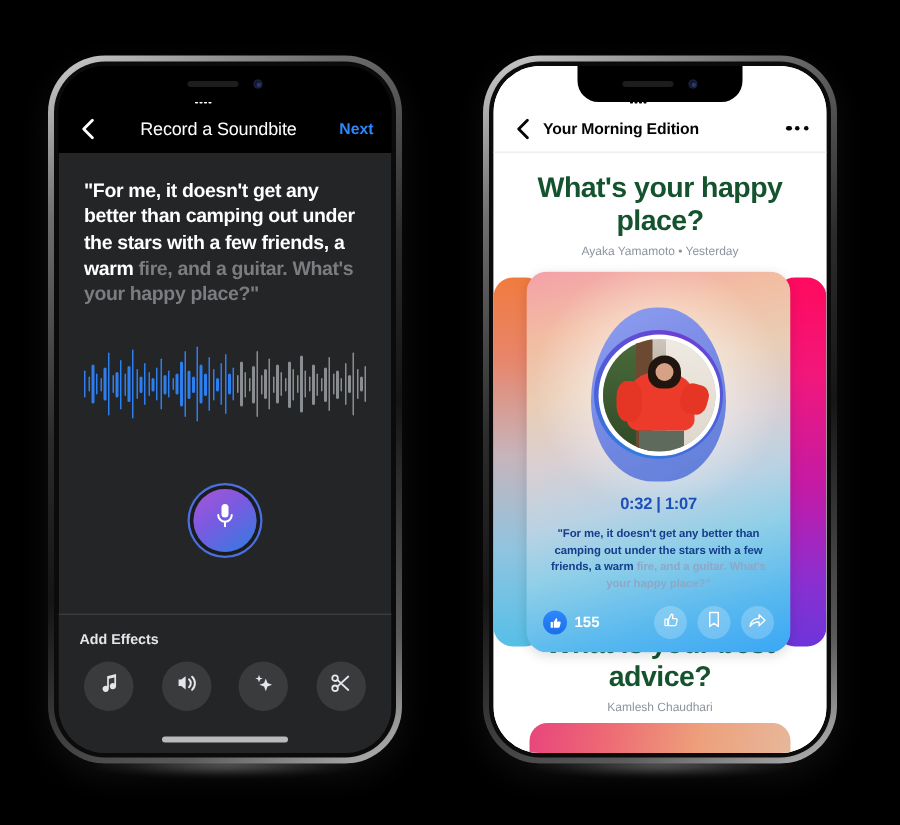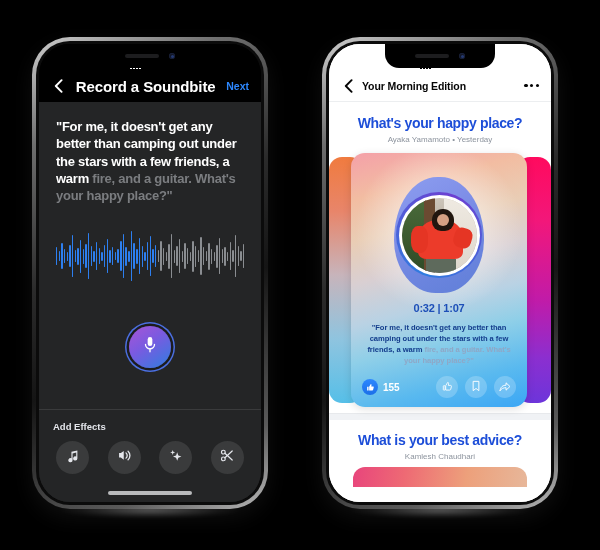--- a/index.html
+++ b/index.html
@@ -79,21 +79,21 @@
   .dark .bars i { background: #fff; }
   .dark .wifi svg { fill: #fff; }
   .dark .batt { border: 1px solid rgba(255,255,255,.55); }
   .dark .batt::after{ background: rgba(255,255,255,.55); }
   .dark .batt i { position:absolute;left:1px;top:1px;bottom:1px;right:1px;background:#fff;border-radius:1px;display:block; }
 
   .navbar {
     height: 32px; display: flex; align-items: center; justify-content: space-between;
     padding: 0 12px; background: #000;
   }
-  .navbar .nav-title { font-size: 15px; font-weight: bold; color: #fff; letter-spacing:-.1px; }
+  .navbar .nav-title { font-size: 12px; font-weight: normal; color: #fff; letter-spacing:-.1px; }
   .back-chevron { width: 14px; height: 14px; display:flex;align-items:center;justify-content:center; cursor:pointer; }
   .nav-right { font-size: 10.5px; font-weight: bold; color: #2d88ff; cursor:pointer; }
 
   .record-body { flex: 1; background: #242526; display: flex; flex-direction: column; }
 
   .transcript {
     padding: 16px 17px 0 17px;
     font-size: 13px; line-height: 1.33; font-weight: bold; letter-spacing: -.25px;
   }
   .t-said { color: #ffffff; }
@@ -145,21 +145,21 @@
     padding: 0 12px; background:#fff; border-bottom: 1px solid #eceef0;
   }
   .navbar-light .nav-title { font-size:10.5px;font-weight:bold;color:#050505;letter-spacing:-.1px;
                               flex:1; margin-left: 7px; text-align:left; }
   .dots { display:flex; gap:2.5px; cursor:pointer; }
   .dots i { width:3.2px;height:3.2px;border-radius:50%;background:#050505;display:block; }
 
   .feed { flex:1; overflow:hidden; background:#fff; display:flex; flex-direction:column; }
 
   .qblock { padding: 13px 10px 9px 10px; text-align:center; }
-  .qtitle { font-size: 14px; font-weight: bold; color:#1d4ed8; letter-spacing:-.35px; }
+  .qtitle { font-size: 19px; font-weight: bold; color:#14532d; letter-spacing:-.35px; }
   .qmeta  { font-size: 8px; color:#8d949e; margin-top: 4px; }
 
   .carousel { position:relative; height: 254px; padding: 0 2px; }
   .peek {
     position:absolute; top: 4px; width: 34px; height: 246px; border-radius: 13px;
   }
   .peek-left  { left: 0px;  background: linear-gradient(180deg,#f07b3f 0%,#e8856a 22%,#c7b4bb 48%,#8fc4df 74%,#56bfe8 100%); }
   .peek-right { right: 0px; background: linear-gradient(180deg,#ff0a5e 0%,#f2177a 26%,#c11ba8 58%,#8b2fd0 82%,#6d35da 100%); }
   .maincard {
     position:absolute; left: 22px; top: 0px; width: 176px; height: 254px;

